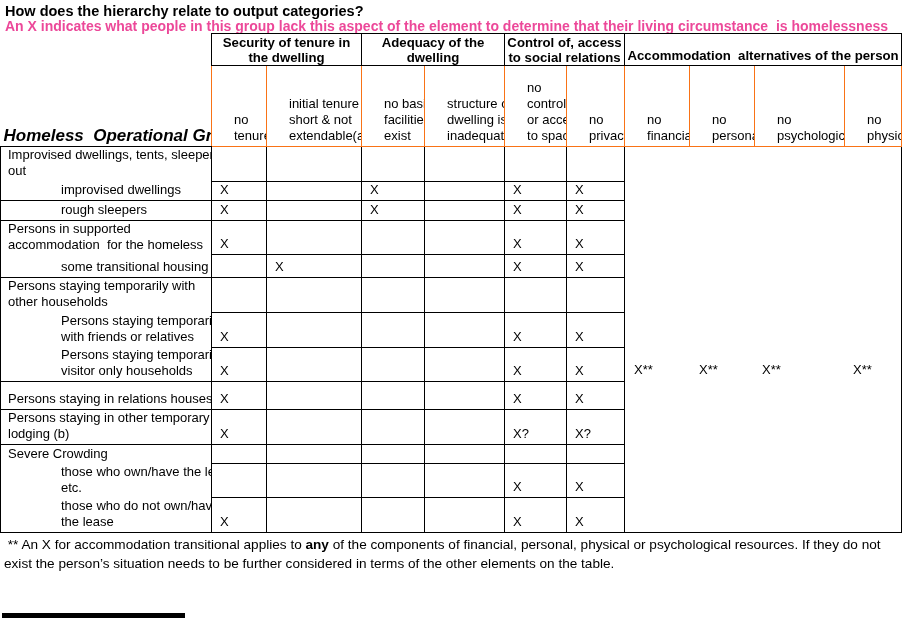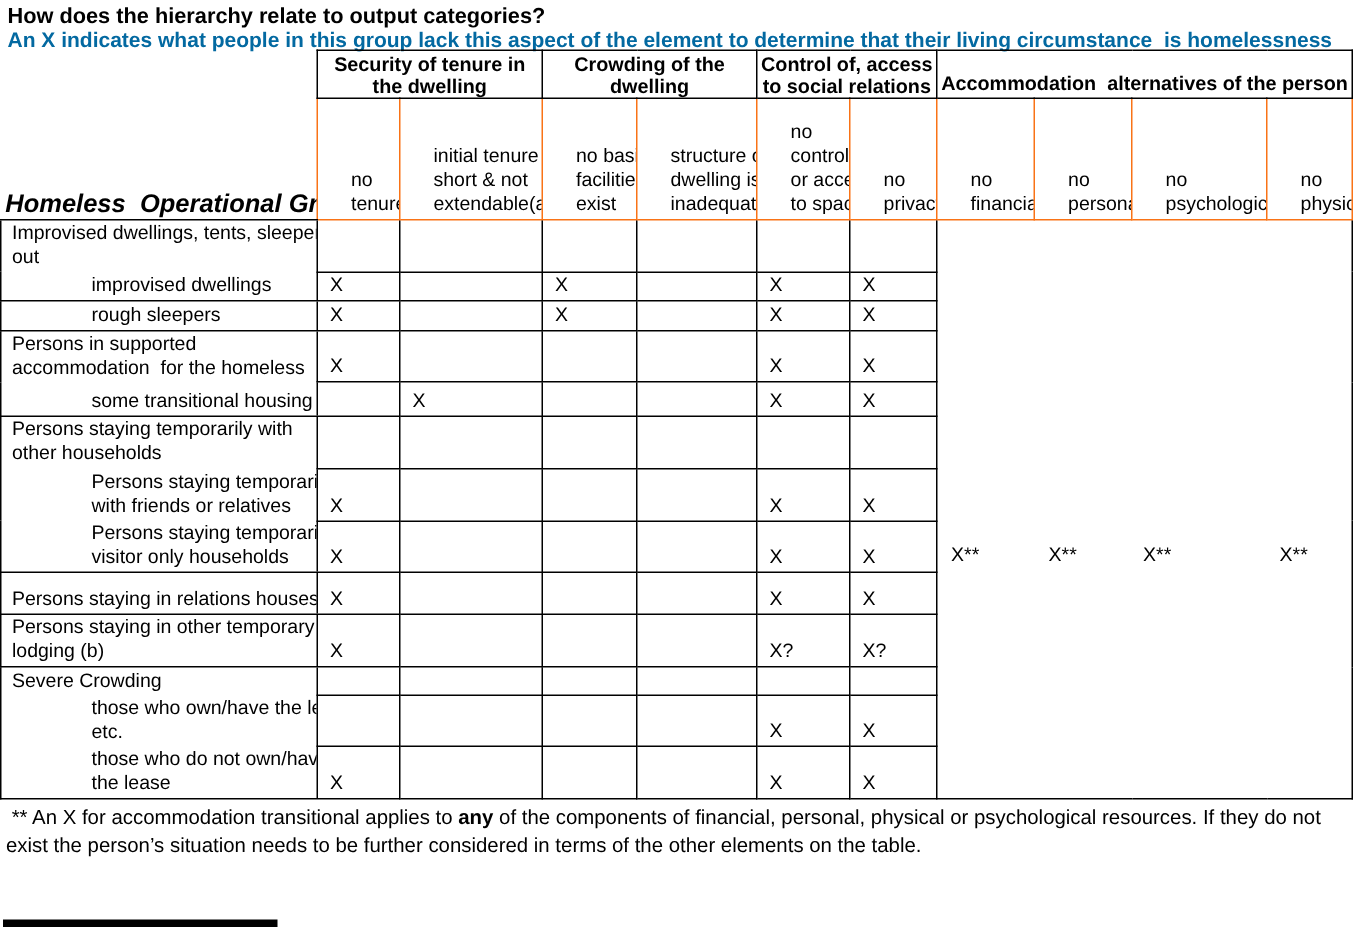--- a/index.html
+++ b/index.html
@@ -81,21 +81,21 @@
     position: absolute; left: 2px; top: 613px; width: 183px; height: 5px;
     background: #000;
   }
 </style>
 </head>
 <body>
 
 <div class="page">
 
   <div class="title">How does the hierarchy relate to output categories?</div>
-  <div class="subtitle" style="color:#0369a1;">An X indicates what people in this group lack this aspect of the element to determine that their living circumstance  is homelessness</div>
+  <div class="subtitle" style="color:#ec4899;">An X indicates what people in this group lack this aspect of the element to determine that their living circumstance  is homelessness</div>
 
   <table class="hier">
     <colgroup>
       <col style="width:211px">
         <col style="width:55px">
         <col style="width:95px">
       <col style="width:63px">
         <col style="width:80px">
         <col style="width:62px">
       <col style="width:58px">
@@ -103,21 +103,21 @@
         <col style="width:65px">
       <col style="width:90px">
         <col style="width:57px">
     </colgroup>
 
     <tbody>
         <tr style="height:32px">
       <td class="h-empty"></td>
       <td class="gh" colspan="2">Security of tenure in
 the dwelling</td>
-      <td class="gh" colspan="2">Crowding of the
+      <td class="gh" colspan="2">Adequacy of the
 dwelling</td>
       <td class="gh" colspan="2">Control of, access
 to social relations</td>
       <td class="gh gh-alt" colspan="4">Accommodation  alternatives of the person</td>
     </tr>
 
     <tr style="height:81px">
       <td class="rowhead">Homeless  Operational Groups</td>
       <td class="sh">no
 tenure</td>

